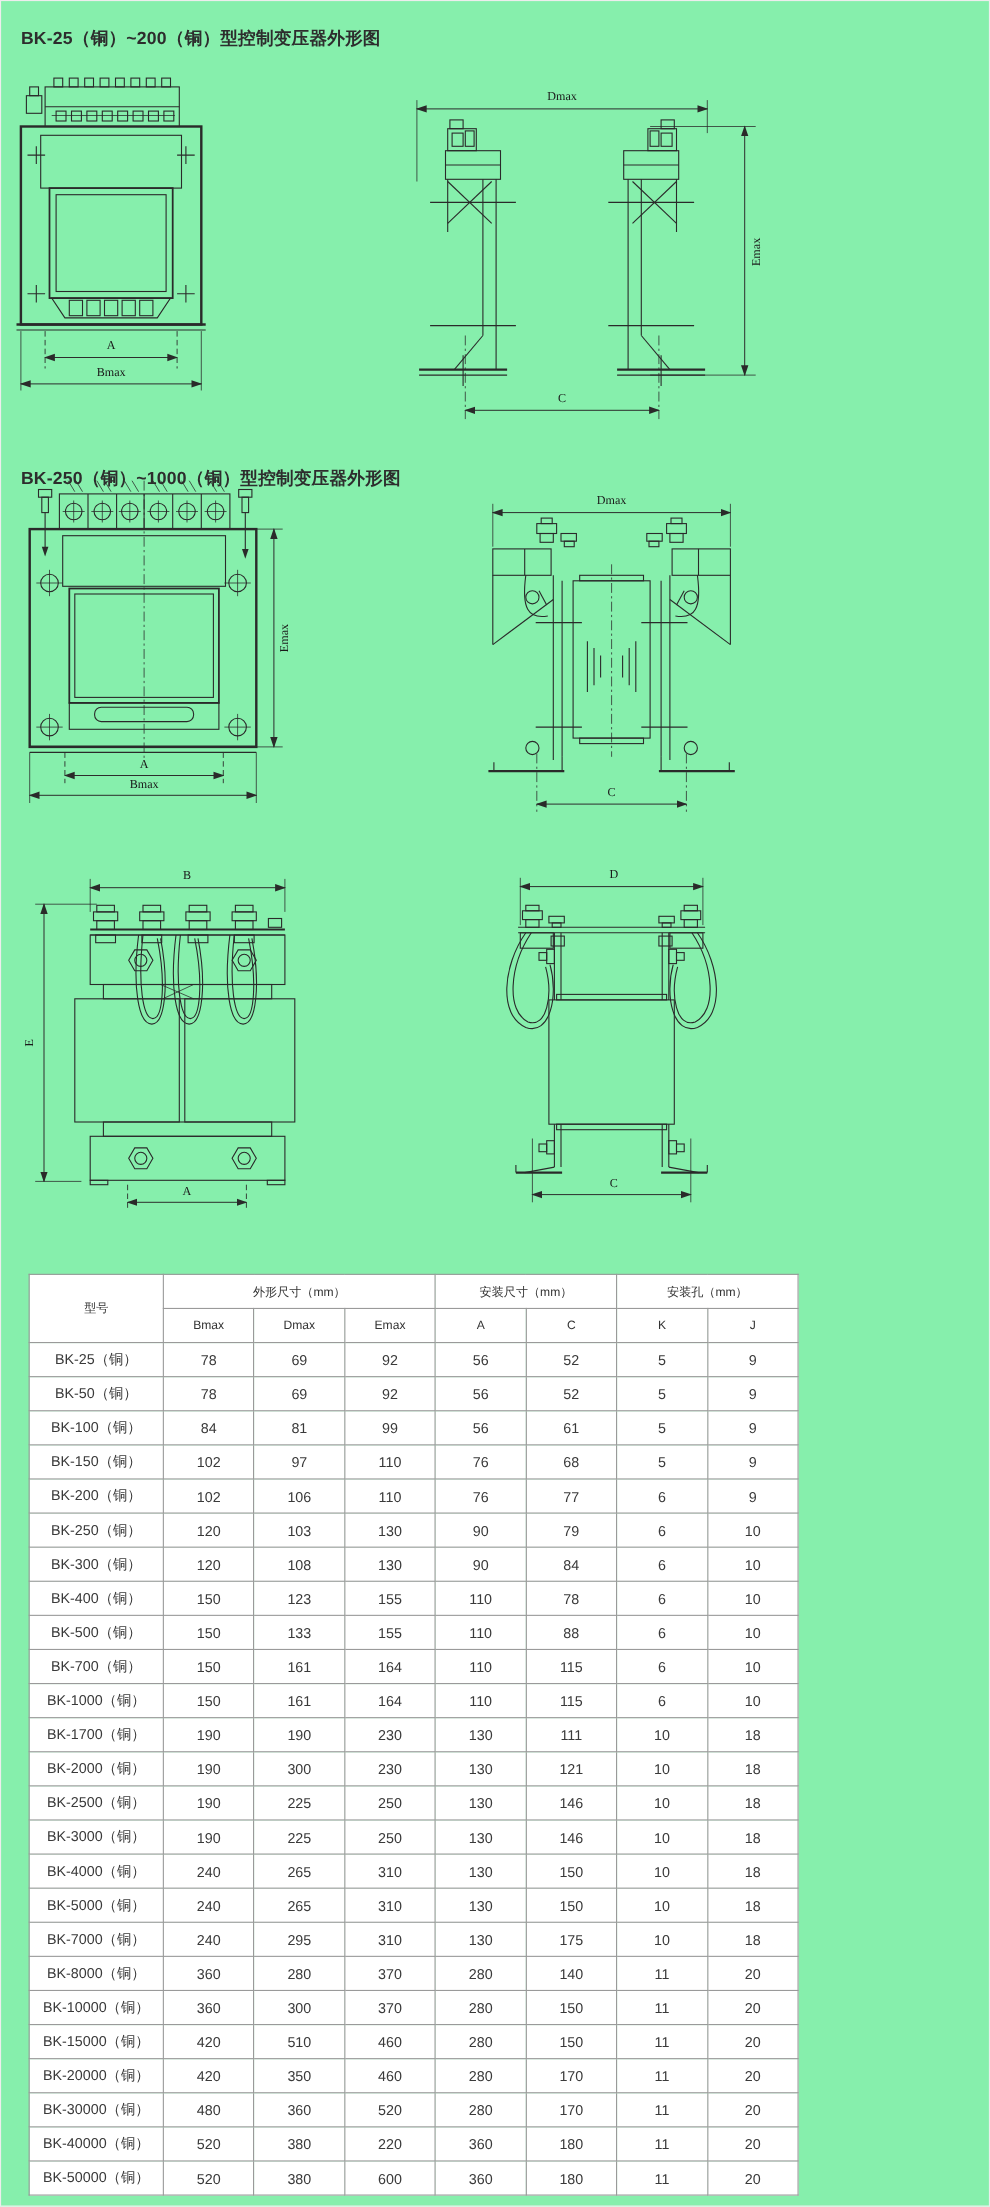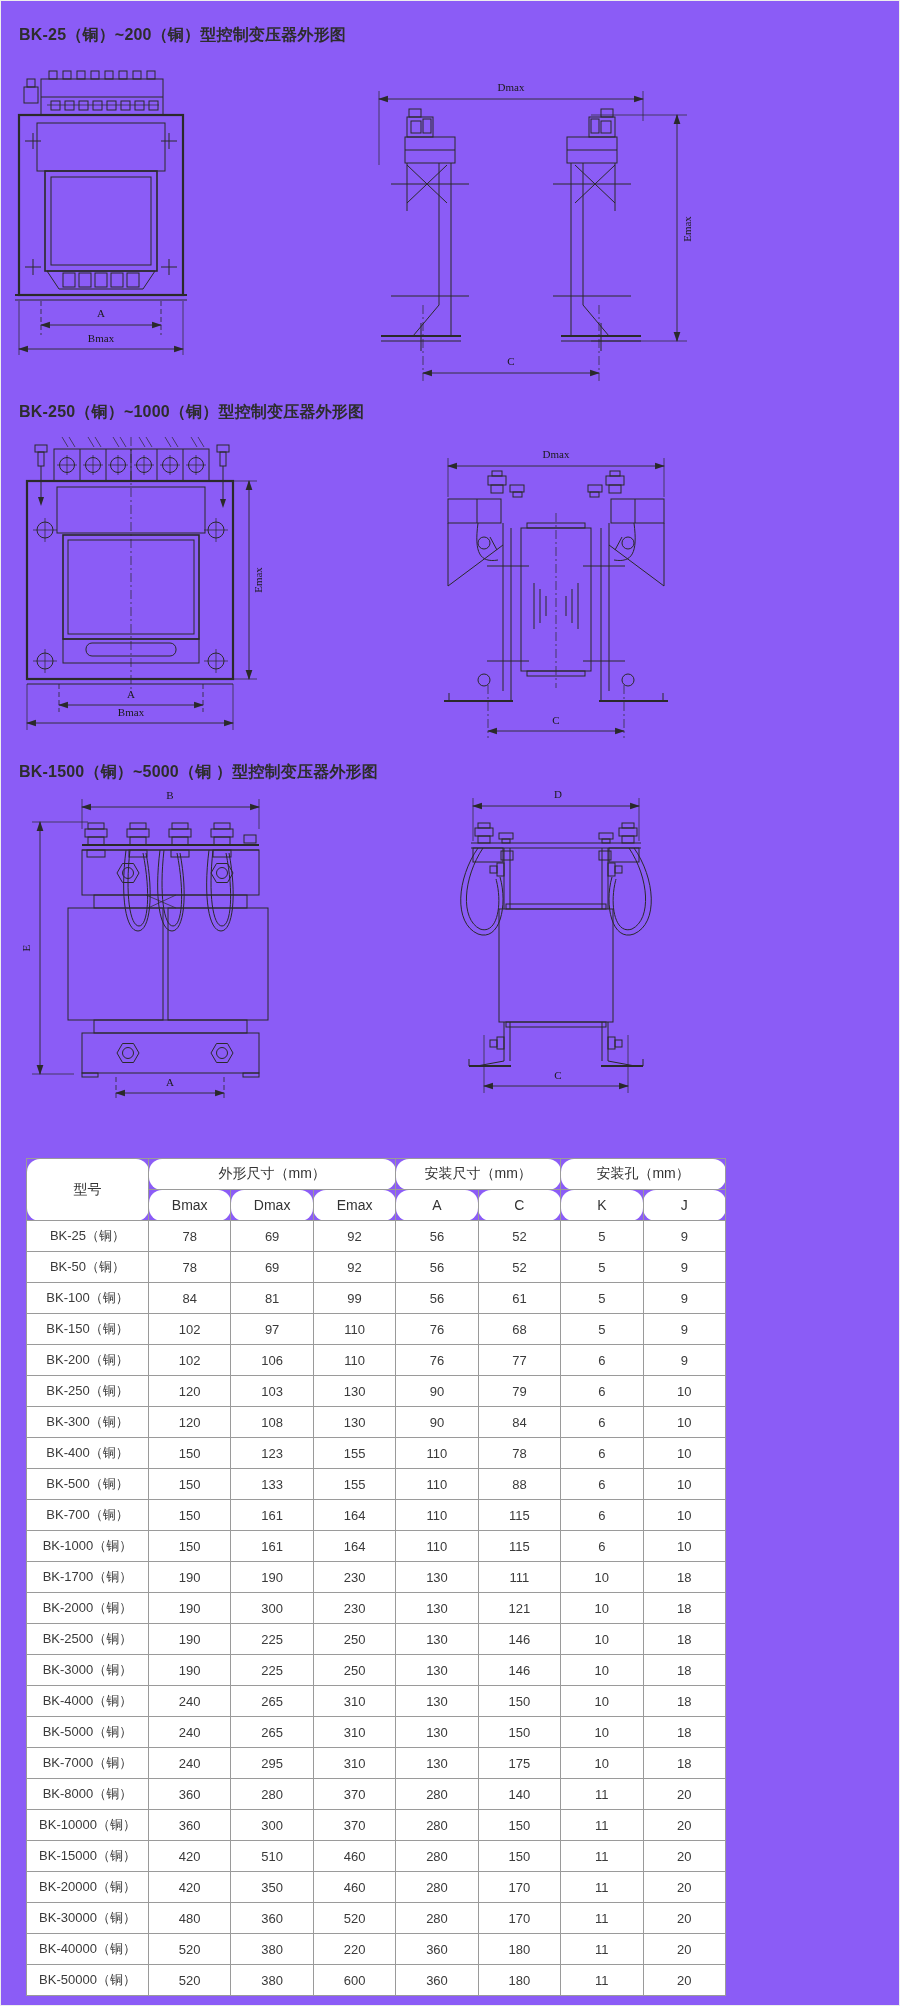--- a/index.html
+++ b/index.html
@@ -1,33 +1,33 @@
 <!DOCTYPE html>
 <html><head>
 <meta charset="utf-8">
 <style>
   html,body{margin:0;padding:0;background:#fff;}
-  #page{position:relative;width:900px;height:2006px;background:#8b5cf6;border:1px solid #ededed;box-sizing:border-box;
+  #page{position:relative;width:900px;height:2006px;background:#86efac;border:1px solid #ededed;box-sizing:border-box;
         font-family:"Liberation Sans",sans-serif;overflow:hidden;}
   .sec-heading{position:absolute;left:18px;font-size:16px;font-weight:700;color:#2d2d2d;letter-spacing:.2px;white-space:nowrap;}
   svg{position:absolute;overflow:visible;}
   .ln{fill:none;stroke:#2a2a2a;stroke-width:1;}
   .ln2{fill:none;stroke:#2a2a2a;stroke-width:2.2;}
   .ln15{fill:none;stroke:#2a2a2a;stroke-width:1.6;}
   .thin{fill:none;stroke:#2a2a2a;stroke-width:.7;}
   .dash{fill:none;stroke:#2a2a2a;stroke-width:.8;stroke-dasharray:5 3;}
   .ddot{fill:none;stroke:#2a2a2a;stroke-width:.7;stroke-dasharray:9 3 2 3;}
   .dim{fill:none;stroke:#2a2a2a;stroke-width:.9;}
   .dimtext{font:11px "Liberation Serif",serif;fill:#1a1a1a;text-anchor:middle;}
   
   .spec-table{position:absolute;left:25px;top:1157px;width:700px;border-collapse:collapse;table-layout:fixed;
               font-size:13px;color:#3a3a3a;}
   .spec-table th,.spec-table td{border:1px solid #9a9a9a;text-align:center;vertical-align:middle;
               font-weight:400;padding:0;height:30px;background:#fff;}
-  .spec-table thead th{font-size:14px;color:#333;border-radius:13px;}
+  .spec-table thead th{font-size:11px;color:#333;}
   .model-hd,.model-col{width:122px;}
 </style>
 </head>
 <body>
 
 <div id="page">
 
   <svg width="0" height="0" style="position:absolute" aria-hidden="true">
     <defs>
       <marker id="arr" viewBox="0 0 10 10" refX="9" refY="5" markerWidth="11" markerHeight="11" orient="auto-start-reverse">
@@ -134,21 +134,21 @@
       <text x="160" y="312" class="dimtext">C</text>
     </g>
     <g>
       <line x1="240" y1="62" x2="336" y2="62" class="thin"></line>
       <line x1="240" y1="288" x2="336" y2="288" class="thin"></line>
       <line x1="326" y1="62" x2="326" y2="288" class="dim" marker-start="url(#arr)" marker-end="url(#arr)"></line>
       <text x="340" y="176" class="dimtext" transform="rotate(-90 340 176)">Emax</text>
     </g>
   </svg>
 
-  <div class="sec-heading" style="top:401px;">BK-250（铜）~1000（铜）型控制变压器外形图</div>
+  <div class="sec-heading" style="top:424px;">BK-250（铜）~1000（铜）型控制变压器外形图</div>
 
   <svg style="left:10px;top:432px;" width="260" height="312" viewBox="0 0 260 312">
     <g class="thin">
       <line x1="51" y1="4" x2="57" y2="14"></line>
         <line x1="58" y1="4" x2="64" y2="14"></line>
       <line x1="77" y1="4" x2="83" y2="14"></line>
         <line x1="84" y1="4" x2="90" y2="14"></line>
       <line x1="102" y1="4" x2="108" y2="14"></line>
         <line x1="109" y1="4" x2="115" y2="14"></line>
       <line x1="128" y1="4" x2="134" y2="14"></line>
@@ -281,21 +281,20 @@
       <line x1="200" y1="80" x2="200" y2="255" class="ddot"></line>
     </g>
     <g>
       <line x1="132" y1="252" x2="132" y2="305" class="ddot"></line>
       <line x1="268" y1="252" x2="268" y2="305" class="ddot"></line>
       <line x1="132" y1="298" x2="268" y2="298" class="dim" marker-start="url(#arr)" marker-end="url(#arr)"></line>
       <text x="200" y="291" class="dimtext">C</text>
     </g>
   </svg>
 
-  <div class="sec-heading" style="top:761px;">BK-1500（铜）~5000（铜 ）型控制变压器外形图</div>
 
   <svg style="left:15px;top:782px;" width="262" height="322" viewBox="0 0 262 322">
     <g>
       <line x1="66" y1="16" x2="66" y2="46" class="thin"></line>
       <line x1="243" y1="16" x2="243" y2="46" class="thin"></line>
       <line x1="66" y1="24" x2="243" y2="24" class="dim" marker-start="url(#arr)" marker-end="url(#arr)"></line>
       <text x="154" y="16" class="dimtext">B</text>
     </g>
     <g>
       <line x1="16" y1="39" x2="72" y2="39" class="thin"></line>

